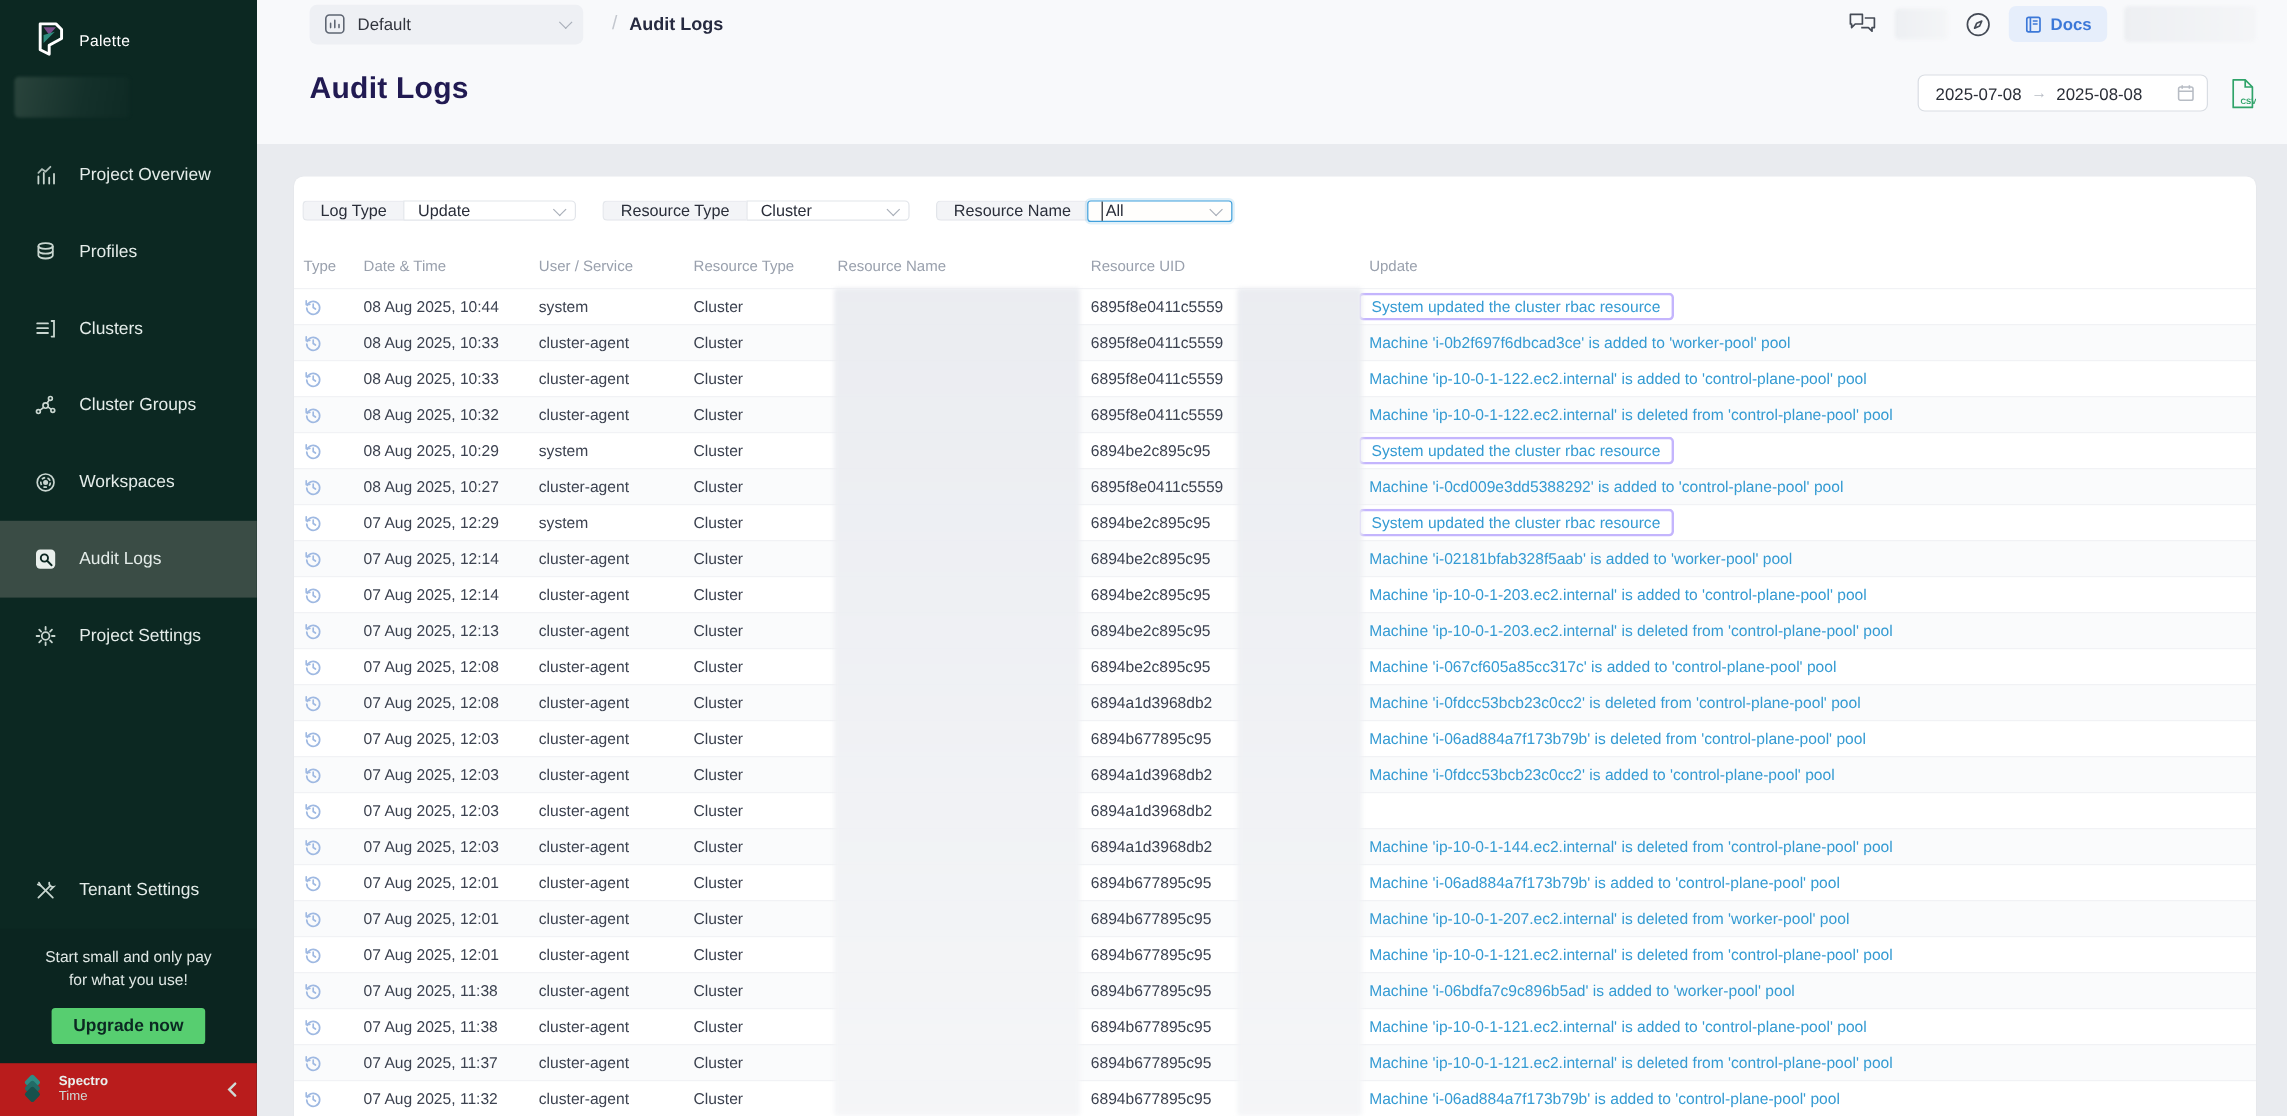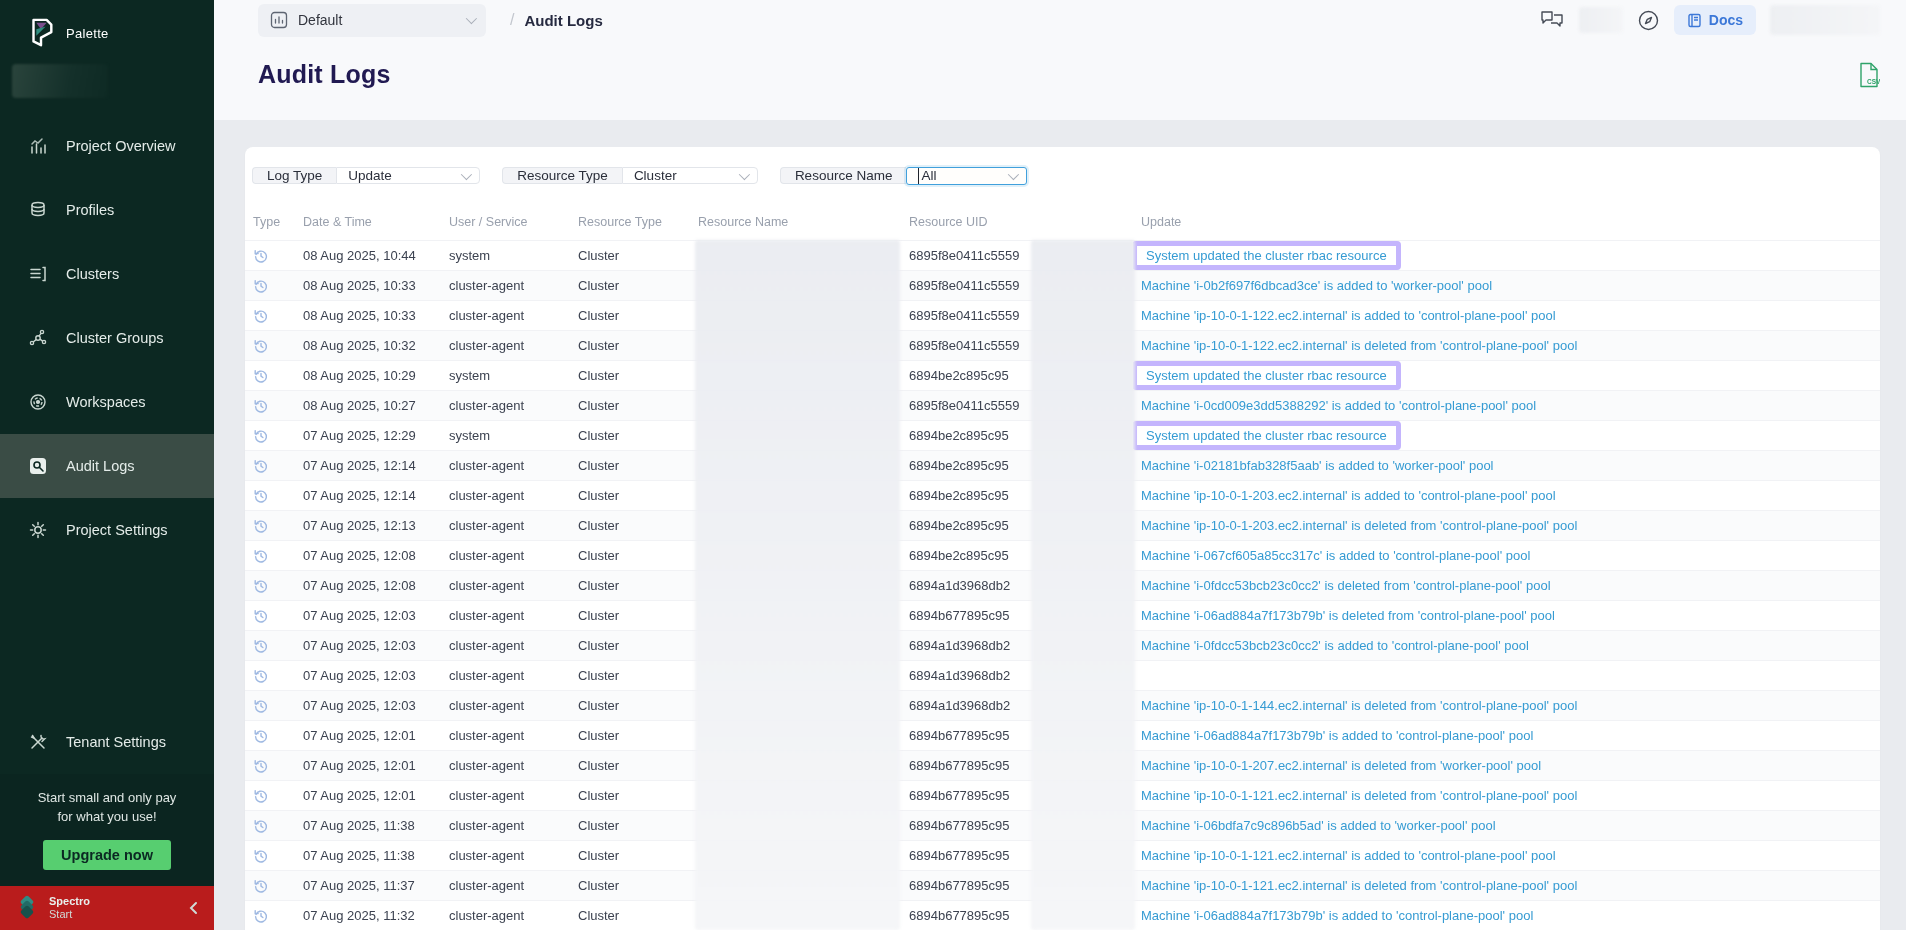--- a/index.html
+++ b/index.html
@@ -64,21 +64,21 @@
   .tgrid { display:grid; grid-template-columns:50px 146px 129px 120px 211px 232px 1fr; align-items:center; }
   .thead { height:36px; color:#99A0AD; font-size:12.5px; }
   .thead > div { padding-left:8px; }
   .tbody { position:relative; }
   .trow { height:30px; border-top:1px solid #F1F2F5; font-size:13px; color:#3C4250; }
   .trow:nth-child(even) { background:#FAFBFC; }
   .trow > div { padding-left:8px; white-space:nowrap; overflow:hidden; }
   .cell-type { display:flex; align-items:center; }
   .cell-update { color:#359BD3; }
   .upd { display:inline-block; }
-  .upd.hl { border:5px solid #c4b5fd; border-radius:4px; padding:2px 9px; margin-left:-9px; }
+  .upd.hl { border:2px solid #c4b5fd; border-radius:4px; padding:2px 9px; margin-left:-9px; }
   .blur-band { position:absolute; top:0; bottom:0; background:linear-gradient(180deg,rgba(233,235,240,.92),rgba(244,245,247,.92)); filter:blur(1.6px); border-radius:3px; z-index:3; }
   .band-name { left:450px; width:205px; }
   .band-uid { left:786px; width:104px; }
 
   svg { display:block; }
 </style>
 </head>
 <body>
 
 <aside class="sidebar">
@@ -190,21 +190,21 @@
 
   <div class="side-footer">
     <span>
       <svg width="26" height="26" viewBox="0 0 26 26">
         <rect x="8" y="2" width="10" height="10" rx="2" transform="rotate(45 13 7)" fill="#2F8C84"></rect>
         <rect x="8" y="7" width="10" height="10" rx="2" transform="rotate(45 13 12)" fill="#226B66"></rect>
         <rect x="8" y="12" width="10" height="10" rx="2" transform="rotate(45 13 17)" fill="#18514C"></rect>
       </svg>
     </span>
     <span class="brand-name">
-      <b>Spectro</b><br><span>Start</span>
+      <b>Spectro</b><br><span>Time</span>
     </span>
     <span class="collapse">
       <svg width="10" height="14" viewBox="0 0 10 14" fill="none" stroke="#CFDAD6" stroke-width="2" stroke-linecap="round">
           <path d="M8 2 3 7l5 5"></path>
         </svg>
     </span>
   </div>
 </aside>
 
 <div class="main">
@@ -246,20 +246,31 @@
         </span>
         <span>Docs</span>
       </button>
       <span class="blur-box b2"></span>
     </div>
   </div>
 
   <div class="page-head">
     <h1 class="page-title">Audit Logs</h1>
     <div class="head-right">
+      <div class="date-range">
+        <span class="date-val">2025-07-08</span>
+        <span class="range-arrow">→</span>
+        <span class="date-val">2025-08-08</span>
+        <span style="margin-left:auto">
+          <svg width="15" height="15" viewBox="0 0 15 15" fill="none" stroke="#B7BCC4" stroke-width="1.3">
+            <rect x="1.5" y="2.5" width="12" height="11" rx="1.5"></rect>
+              <path d="M1.5 6h12M4.5 1v3M10.5 1v3"></path>
+          </svg>
+        </span>
+      </div>
       <span class="icon-btn">
         <svg width="22" height="26" viewBox="0 0 22 26" fill="none" stroke="#2FA369" stroke-width="1.4">
           <path d="M3 1.5h10l6 6v17H3z" stroke-linejoin="round"></path>
             <path d="M13 1.5v6h6"></path>
           <text x="9" y="22" font-size="6.5" fill="#2FA369" stroke="none" font-family="Liberation Sans, sans-serif" font-weight="bold">CSV</text>
         </svg>
       </span>
     </div>
   </div>
 

